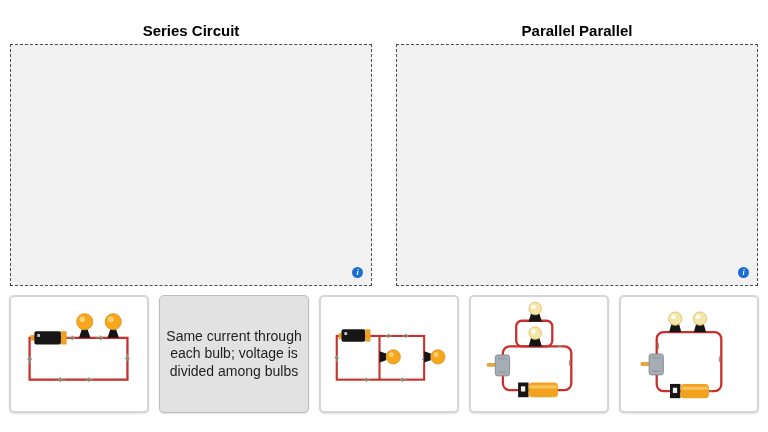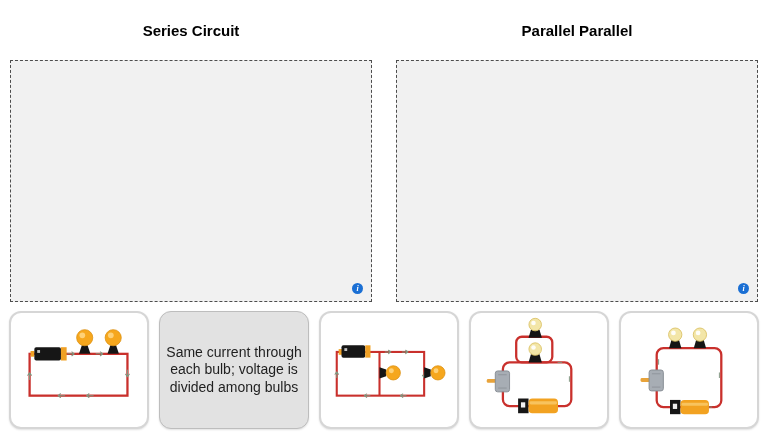--- a/index.html
+++ b/index.html
@@ -18,21 +18,21 @@
     padding: 0 10px;
   }
   .zone-col { flex: 1; min-width: 0; }
   .zone-title {
     font-size: 15px;
     font-weight: bold;
     color: #000;
     text-align: center;
     height: 18px;
     line-height: 18px;
-    margin-bottom: 20px;
+    margin-bottom: 4px;
   }
   .dropzone {
     position: relative;
     height: 242px;
     background: #f1f1f1;
     border: 1px dashed #4d4d4d;
   }
   .info-badge {
     position: absolute;
     right: 8px;
@@ -56,21 +56,21 @@
   .cards-row {
     display: flex;
     gap: 10px;
     padding: 0 9px;
     margin-top: 9px;
     height: 118px;
   }
   .card {
     flex: 1;
     min-width: 0;
-    border-radius: 12px;
+    border-radius: 5px;
     display: flex;
     align-items: center;
     justify-content: center;
     cursor: grab;
   }
   .image-card {
     background: #ffffff;
     border: 2px solid #d6d6d6;
     box-shadow: 0 1px 2px rgba(0,0,0,.12);
   }

